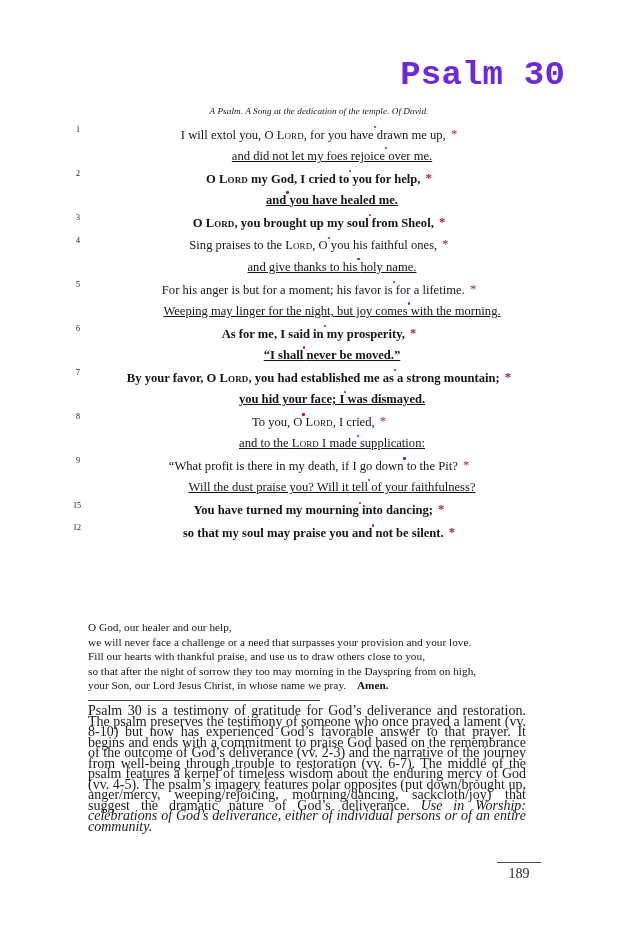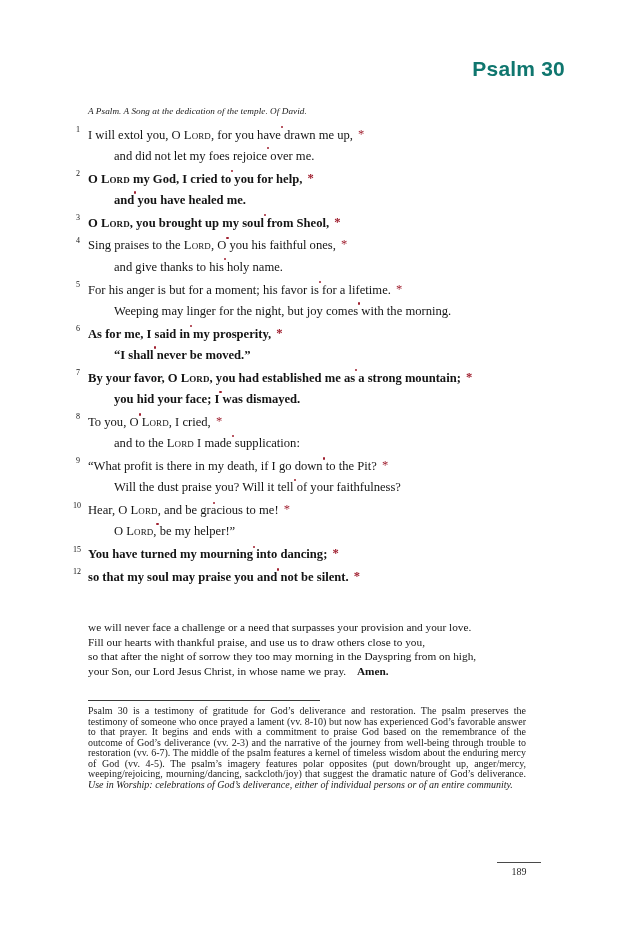--- a/index.html
+++ b/index.html
@@ -26,34 +26,35 @@
 
   
   .title-row {
     position: absolute;
     left: 60px;
     top: 58px;
     width: 505px;
     text-align: right;
   }
   .psalm-title {
-    font-family: Liberation Sans, sans-serif;
+    font-family: Liberation Mono, monospace;
     font-weight: bold;
-    font-size: 21px;
+    font-size: 34px;
     letter-spacing: 0.2px;
-    color: #0f766e;
+    color: #6d28d9;
     line-height: 1.05;
   }
 
   
   .body-col {
     position: absolute;
     left: 88px;
     top: 106px;
     width: 462px;
+    text-align: center;
   }
 
   .superscription {
     font-style: italic;
     font-size: 9.2px;
     line-height: 1.25;
     color: #1a1a1a;
     margin-bottom: 7px;
     letter-spacing: 0.05px;
   }
@@ -65,20 +66,21 @@
   }
   .vline {
     position: relative;
     font-size: 12.6px;
     line-height: 21.3px;
     color: #141414;
     white-space: nowrap;
   }
   .vline.indent {
     padding-left: 26px;
+    text-decoration: underline;
   }
   .verse.bold .vline {
     font-weight: bold;
   }
   .vnum {
     position: absolute;
     left: -12px;
     top: -0.5px;
     font-size: 8px;
     font-weight: normal;
@@ -138,21 +140,21 @@
     top: 700px;
     width: 438px;
   }
   .footnote-rule {
     width: 232px;
     height: 0;
     border-top: 1px solid #3a3a3a;
     margin-bottom: 5px;
   }
   .footnote {
-    font-size: 10px;
+    font-size: 14px;
     line-height: 10.55px;
     text-align: justify;
     color: #1a1a1a;
   }
   .footnote i { font-style: italic; }
 
   
   .pagenum-wrap {
     position: absolute;
     left: 488px;
@@ -160,21 +162,21 @@
     width: 62px;
     text-align: center;
   }
   .pagenum-rule {
     width: 44px;
     height: 0;
     border-top: 1px solid #4a4a4a;
     margin: 0 auto 3px auto;
   }
   .pagenum {
-    font-size: 10px;
+    font-size: 14px;
     color: #2a2a2a;
   }
 </style>
 </head>
 <body>
 
 <div class="page">
 
   <div class="title-row">
     <div class="psalm-title">Psalm 30</div>
@@ -211,34 +213,31 @@
           <div class="vline indent">you hid your face; I <span class="dot"></span>was dismayed.</div>
         </div>
         <div class="verse">
           <div class="vline"><span class="vnum">8</span>To you, O <span class="dot"></span><span class="sc">Lord</span>, I cried, <span class="ast">*</span></div>
           <div class="vline indent">and to the <span class="sc">Lord</span> I made <span class="dot"></span>supplication:</div>
         </div>
         <div class="verse">
           <div class="vline"><span class="vnum">9</span>“What profit is there in my death, if I go down <span class="dot"></span>to the Pit? <span class="ast">*</span></div>
           <div class="vline indent">Will the dust praise you? Will it tell <span class="dot"></span>of your faithfulness?</div>
         </div>
-        <div class="verse">
-          <div class="vline"><span class="vnum wide">10</span>Hear, O <span class="sc">Lord</span>, and be gra<span class="dot"></span>cious to me! <span class="ast">*</span></div>
-          <div class="vline indent">O <span class="sc">Lord</span>, <span class="dot"></span>be my helper!”</div>
-        </div>
         <div class="verse bold">
           <div class="vline"><span class="vnum wide">15</span>You have turned my mourning <span class="dot"></span>into dancing; <span class="ast">*</span></div>
         </div>
         <div class="verse bold">
           <div class="vline"><span class="vnum wide">12</span>so that my soul may praise you and <span class="dot"></span>not be silent. <span class="ast">*</span></div>
         </div>
       </div>
   </div>
 
   <div class="prayer" id="prayer-block">
+      <div>O God, our healer and our help,</div>
       <div>we will never face a challenge or a need that surpasses your provision and your love.</div>
       <div>Fill our hearts with thankful praise, and use us to draw others close to you,</div>
       <div>so that after the night of sorrow they too may morning in the Dayspring from on high,</div>
       <div>your Son, our Lord Jesus Christ, in whose name we pray. <b>Amen.</b></div>
     </div>
 
   <div class="footnote-wrap">
     <div class="footnote-rule"></div>
     <div class="footnote" id="footnote-text">Psalm 30 is a testimony of gratitude for God’s deliverance and restoration. The psalm preserves the testimony of someone who once prayed a lament (vv. 8-10) but now has experienced God’s favorable answer to that prayer. It begins and ends with a commitment to praise God based on the remembrance of the outcome of God’s deliverance (vv. 2-3) and the narrative of the journey from well-being through trouble to restoration (vv. 6-7). The middle of the psalm features a kernel of timeless wisdom about the enduring mercy of God (vv. 4-5). The psalm’s imagery features polar opposites (put down/brought up, anger/mercy, weeping/rejoicing, mourning/dancing, sackcloth/joy) that suggest the dramatic nature of God’s deliverance. <i>Use in Worship: celebrations of God’s deliverance, either of individual persons or of an entire community.</i></div>
   </div>

